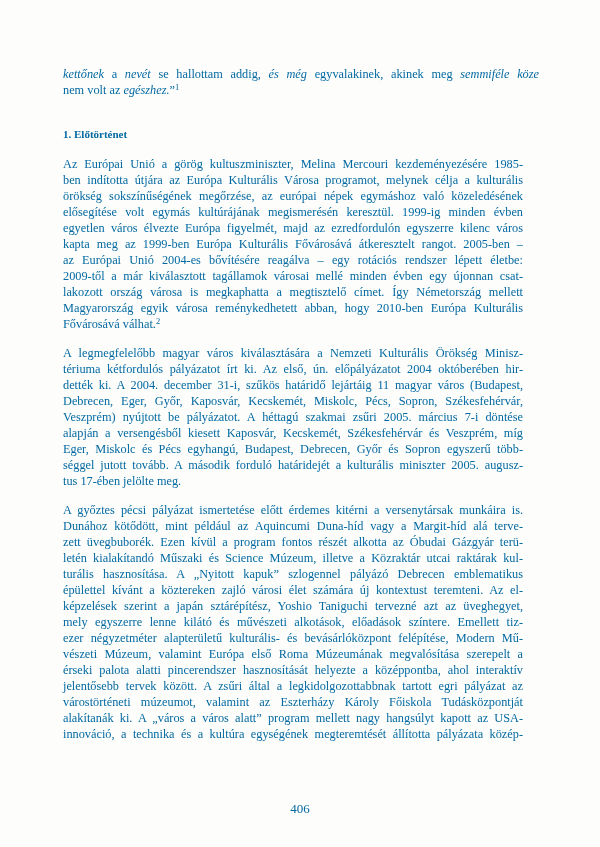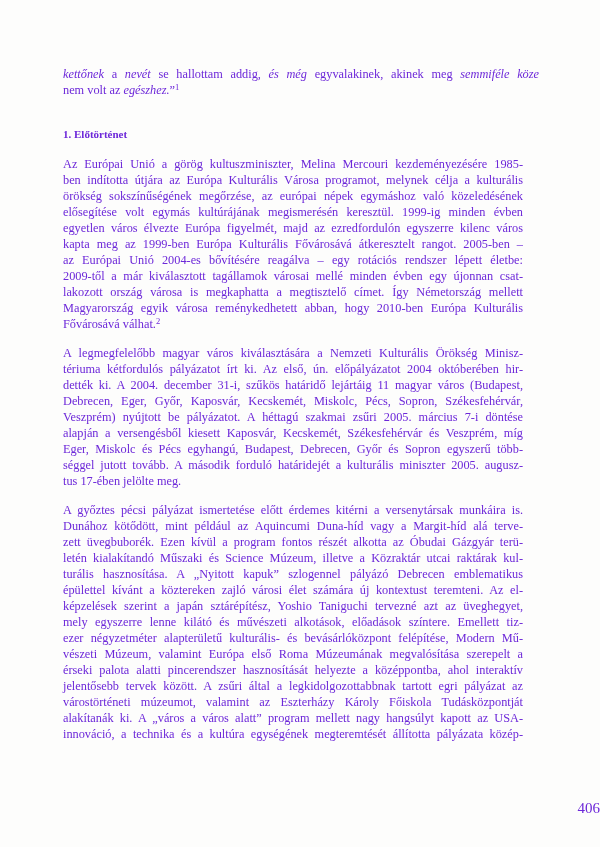--- a/index.html
+++ b/index.html
@@ -2,21 +2,21 @@
 <html><head>
 <meta charset="utf-8">
 <style>
   html, body { margin: 0; padding: 0; background: #ffffff; }
   .page {
     position: relative;
     width: 600px;
     height: 847px;
     background: #fdfdfc;
     font-family: "Liberation Serif", "DejaVu Serif", serif;
-    color: #6d28d9;
+    color: #0369a1;
     overflow: hidden;
   }
   .text-column {
     position: absolute;
     left: 63px;
     top: 66px;
     width: 476px;
     font-size: 12.3px;
     line-height: 16px;
   }
@@ -38,22 +38,22 @@
     font-size: 8.5px;
     position: relative;
     top: -4px;
     line-height: 0;
   }
   .footer {
     position: absolute;
     left: 0;
     right: 0;
     bottom: 30px;
-    text-align: right;
-    font-size: 15px;
+    text-align: center;
+    font-size: 13px;
   }
 </style>
 </head>
 <body>
 
 <div class="page">
   <div class="text-column">
     <div class="quote-block">
         <div class="tline"><span class="it">kettőnek</span><span> a </span><span class="it">nevét</span><span> se hallottam addig, </span><span class="it">és még</span><span> egyvalakinek, akinek meg </span><span class="it">semmiféle köze</span></div>
         <div class="tline flush"><span>nem volt az </span><span class="it">egészhez.</span><span>”</span><span class="sup">1</span></div>

